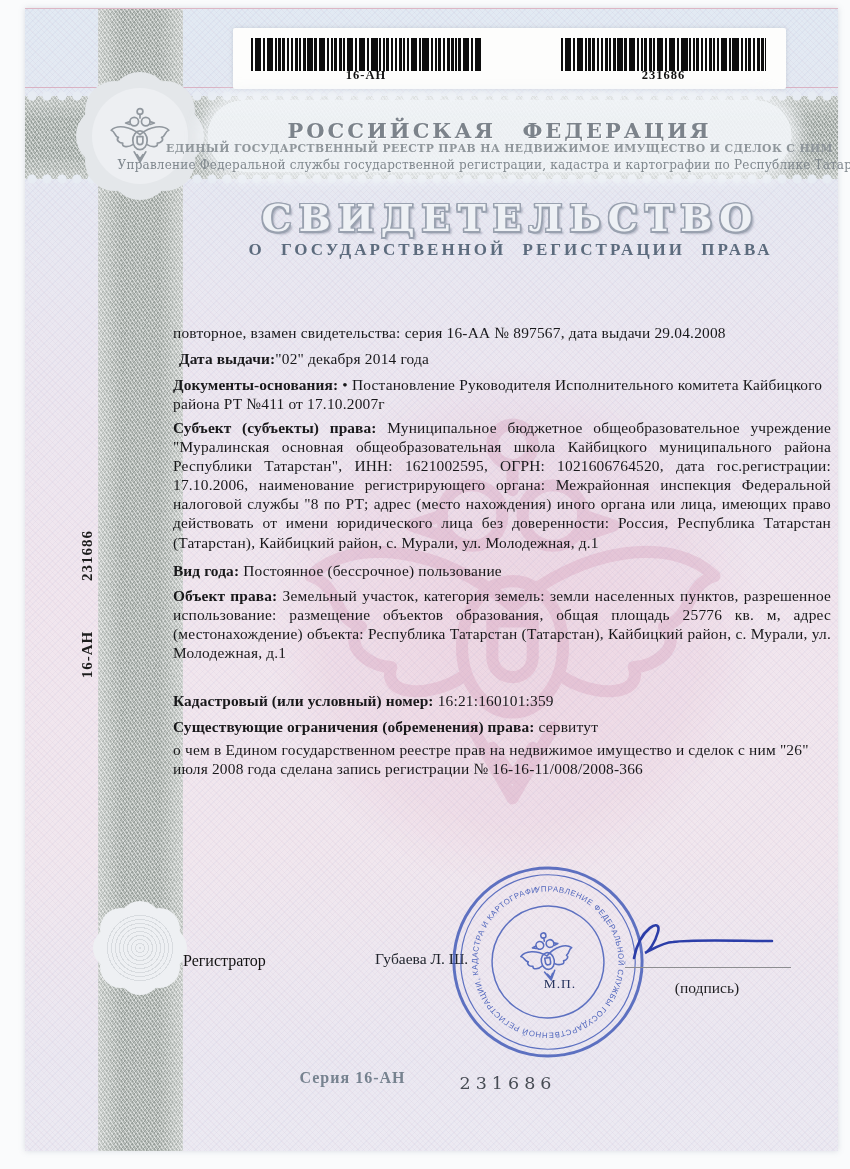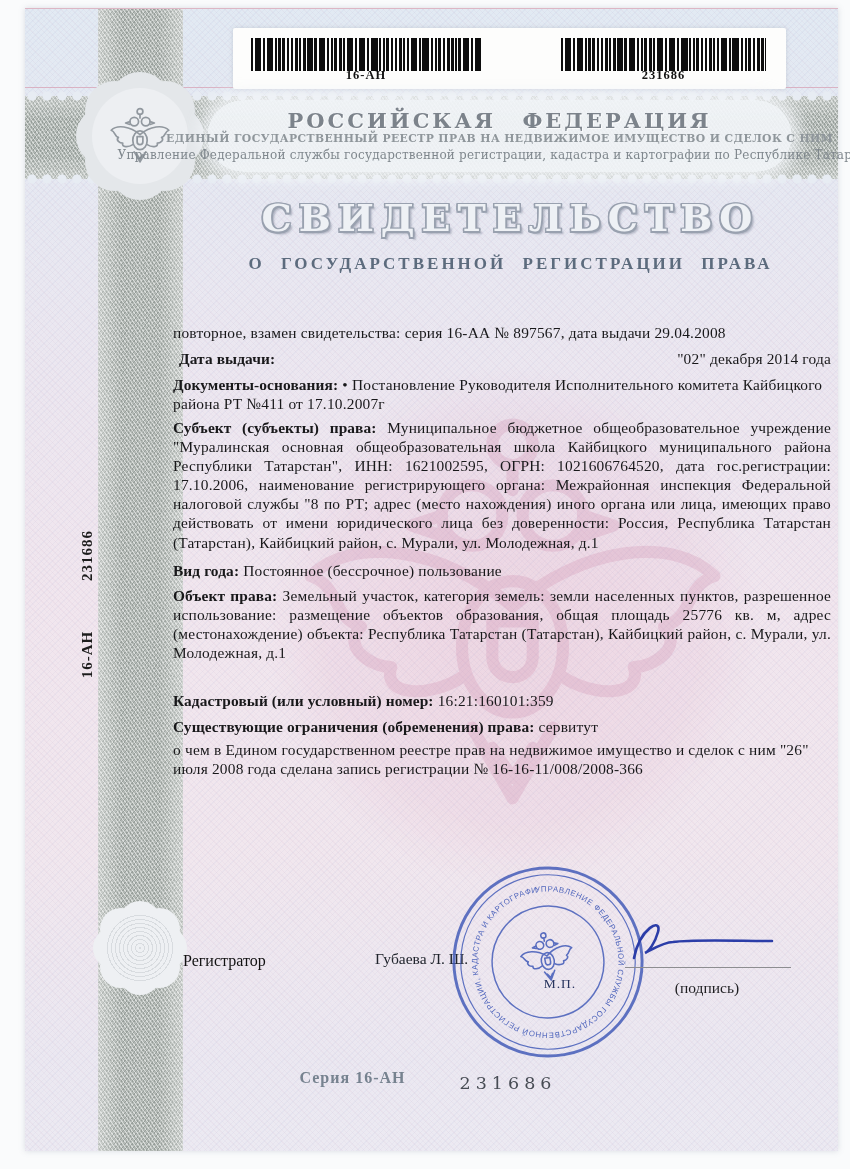--- a/index.html
+++ b/index.html
@@ -100,21 +100,21 @@
     font-size:12.5px;color:#111;text-align:center;letter-spacing:1px;
   }
   .barcode-label.left{left:18px;width:230px;}
   .barcode-label.right{left:328px;width:205px;}
   
   .header-cloud{
     position:absolute;left:182px;top:91px;width:585px;height:72px;
     background:rgba(242,245,248,.92);
     border-radius:38px;
     box-shadow:0 0 16px 8px rgba(242,245,248,.85);
-    display:flex;flex-direction:column;align-items:center;justify-content:center;
+    display:flex;flex-direction:column;align-items:center;justify-content:flex-end;
     text-align:center;
   }
   .hdr-country{
     font-family:"DejaVu Serif",serif;font-weight:bold;font-size:21px;
     color:#7c838b;letter-spacing:3px;word-spacing:16px;line-height:1.05;
     text-shadow:1px 1px 0 rgba(255,255,255,.7);
   }
   .hdr-registry{
     font-family:"DejaVu Serif",serif;font-weight:bold;font-size:10.8px;
     color:#8f969b;letter-spacing:.4px;white-space:nowrap;margin-top:0;
@@ -129,34 +129,33 @@
     font-family:"DejaVu Serif",serif;font-size:38px;font-weight:bold;
     letter-spacing:7px;color:#eef1f5;
     text-shadow:
       -1.5px -1.5px 0 #99a1af, 1.5px -1.5px 0 #99a1af,
       -1.5px 1.5px 0 #99a1af, 1.5px 1.5px 0 #99a1af,
       0 -1.5px 0 #99a1af, 0 1.5px 0 #99a1af,
       -1.5px 0 0 #99a1af, 1.5px 0 0 #99a1af,
       3px 3px 2px rgba(108,118,138,.45);
   }
   .title-sub{
-    margin-top:14px;
     font-family:"Liberation Serif",serif;font-weight:bold;font-size:17px;
     letter-spacing:3px;word-spacing:9px;color:#5c6b7d;
   }
   
   .body-sec{
     position:absolute;left:148px;width:658px;
     font-size:15.4px;line-height:1.24;color:#18181a;
     letter-spacing:.2px;
   }
   .body-sec b{letter-spacing:.1px;}
   .just{text-align:justify;}
   .sec-note{top:314px;}
-  .sec-date{top:340px;display:flex;justify-content:space-between;}
+  .sec-date{top:340px;display:flex;}
   .sec-date b{padding-left:6px;}
   .sec-docs{top:366px;}
   .sec-subject{top:409px;}
   .sec-vid{top:552px;}
   .sec-object{top:577px;}
   .sec-cad{top:682px;}
   .sec-restr{top:708px;}
   .sec-registry{top:731px;}
   
   .v-num{

